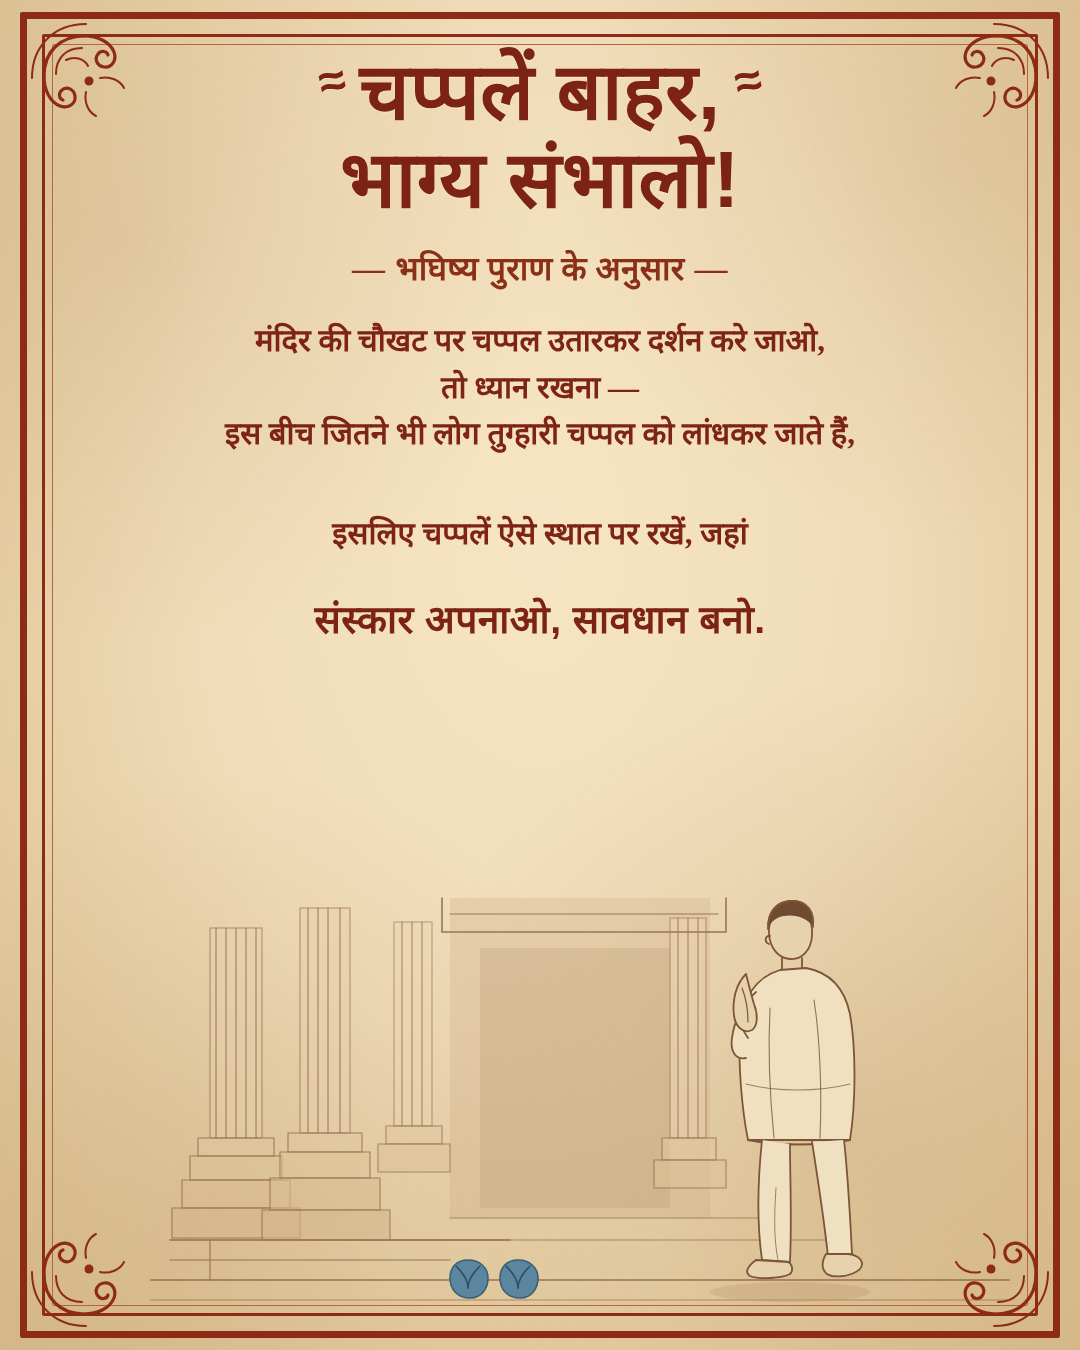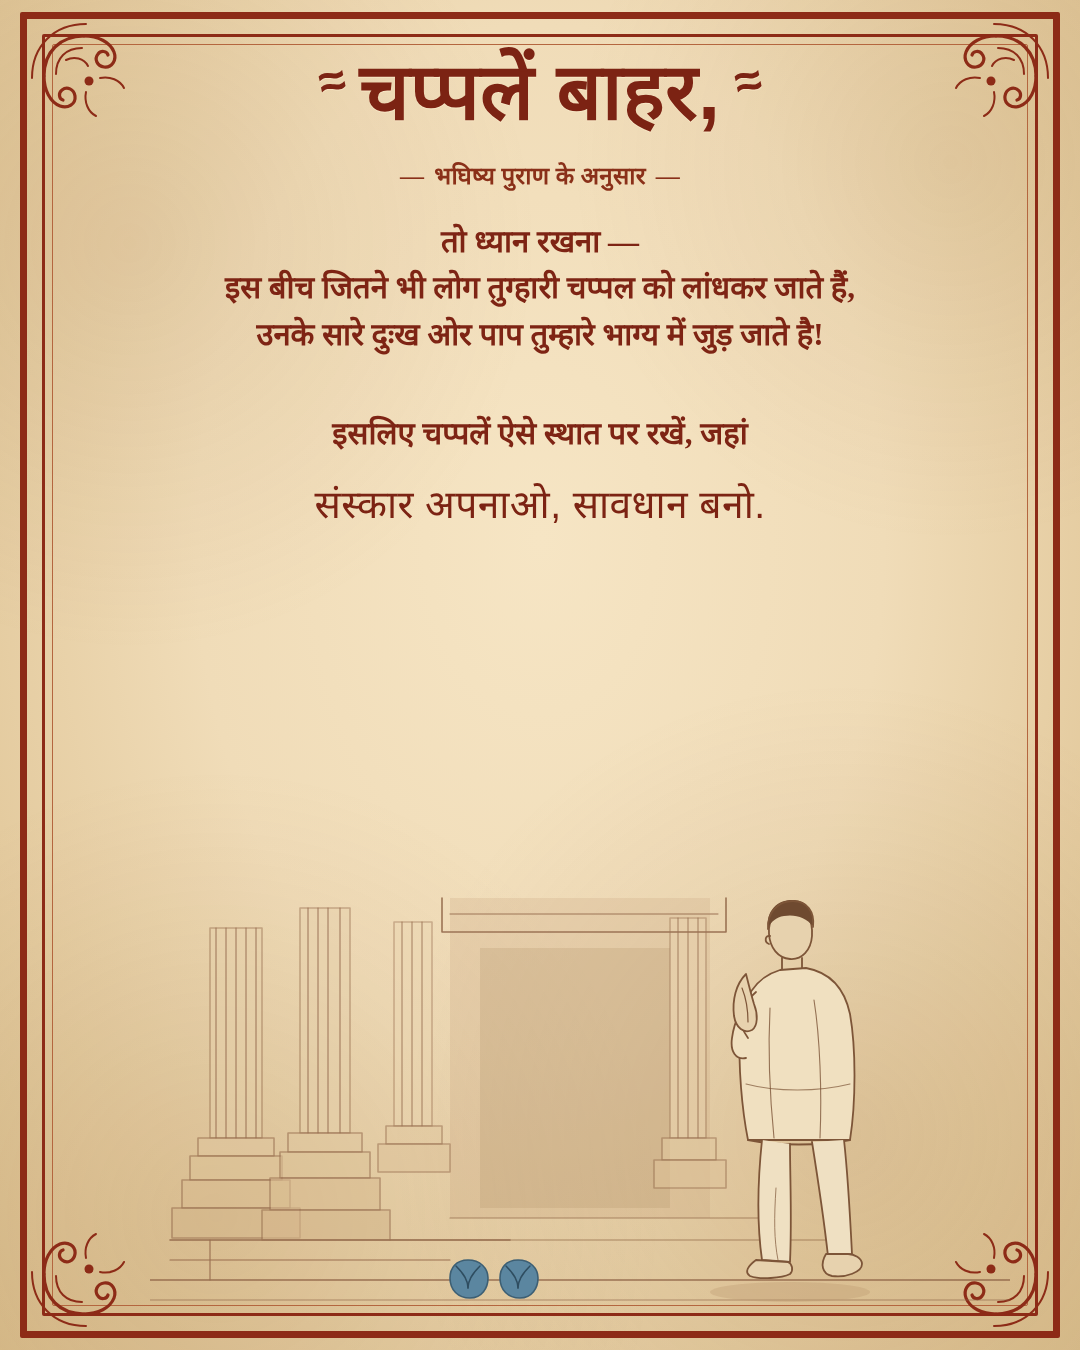--- a/index.html
+++ b/index.html
@@ -93,42 +93,42 @@
     vertical-align: 22px;
     display: inline-block;
     transform: rotate(-12deg);
     margin: 0 14px;
   }
 
   .subtitle {
     margin-top: 24px;
     font-family: "Liberation Serif", "DejaVu Serif", serif;
     font-weight: bold;
-    font-size: 24px;
+    font-size: 33px;
     color: #8a3019;
     letter-spacing: 0.3px;
   }
   .subtitle .dash { margin: 0 10px; }
 
   .body-block {
     margin-top: 28px;
     font-family: "Liberation Serif", "DejaVu Serif", serif;
     font-weight: bold;
     font-size: 31px;
     line-height: 1.5;
     color: #7e2414;
   }
   .body-block p { margin: 0; }
 
   .block-2 { margin-top: 53px; }
 
   .closing {
-    margin-top: 18px;
+    margin-top: 34px;
     font-family: "Liberation Sans", "DejaVu Sans", sans-serif;
-    font-weight: normal;
+    font-weight: bold;
     font-size: 39px;
     color: #7c2313;
     letter-spacing: 0.4px;
   }
 
   
   #illustration {
     position: absolute;
     left: 150px;
     right: 70px;
@@ -196,30 +196,31 @@
       <path d="M60 74 C58 84 62 94 70 98" stroke-width="2"></path>
     </svg>
   </div>
 
   <div id="content">
 
     <div class="title">
       <span class="line1">
         <span class="tilde">≈</span><span>चप्पलें बाहर,</span><span class="tilde">≈</span>
       </span>
+      <span class="line2">भाग्य संभालो!</span>
     </div>
 
     <div class="subtitle">
       <span class="dash">—</span><span>भघिष्य पुराण के अनुसार</span><span class="dash">—</span>
     </div>
 
     <div class="body-block block-1">
+      <p>मंदिर की चौखट पर चप्पल उतारकर दर्शन करे जाओ,</p>
       <p>तो ध्यान रखना —</p>
       <p>इस बीच जितने भी लोग तुग्हारी चप्पल को लांधकर जाते हैं,</p>
-      <p>उनके सारे दुःख ओर पाप तुम्हारे भाग्य में जुड़ जाते है!</p>
     </div>
 
     <div class="body-block block-2">
       <p>इसलिए चप्पलें ऐसे स्थात पर रखें, जहां</p>
     </div>
 
     <div class="closing">संस्कार अपनाओ, सावधान बनो.</div>
   </div>
 
   <div id="illustration">

